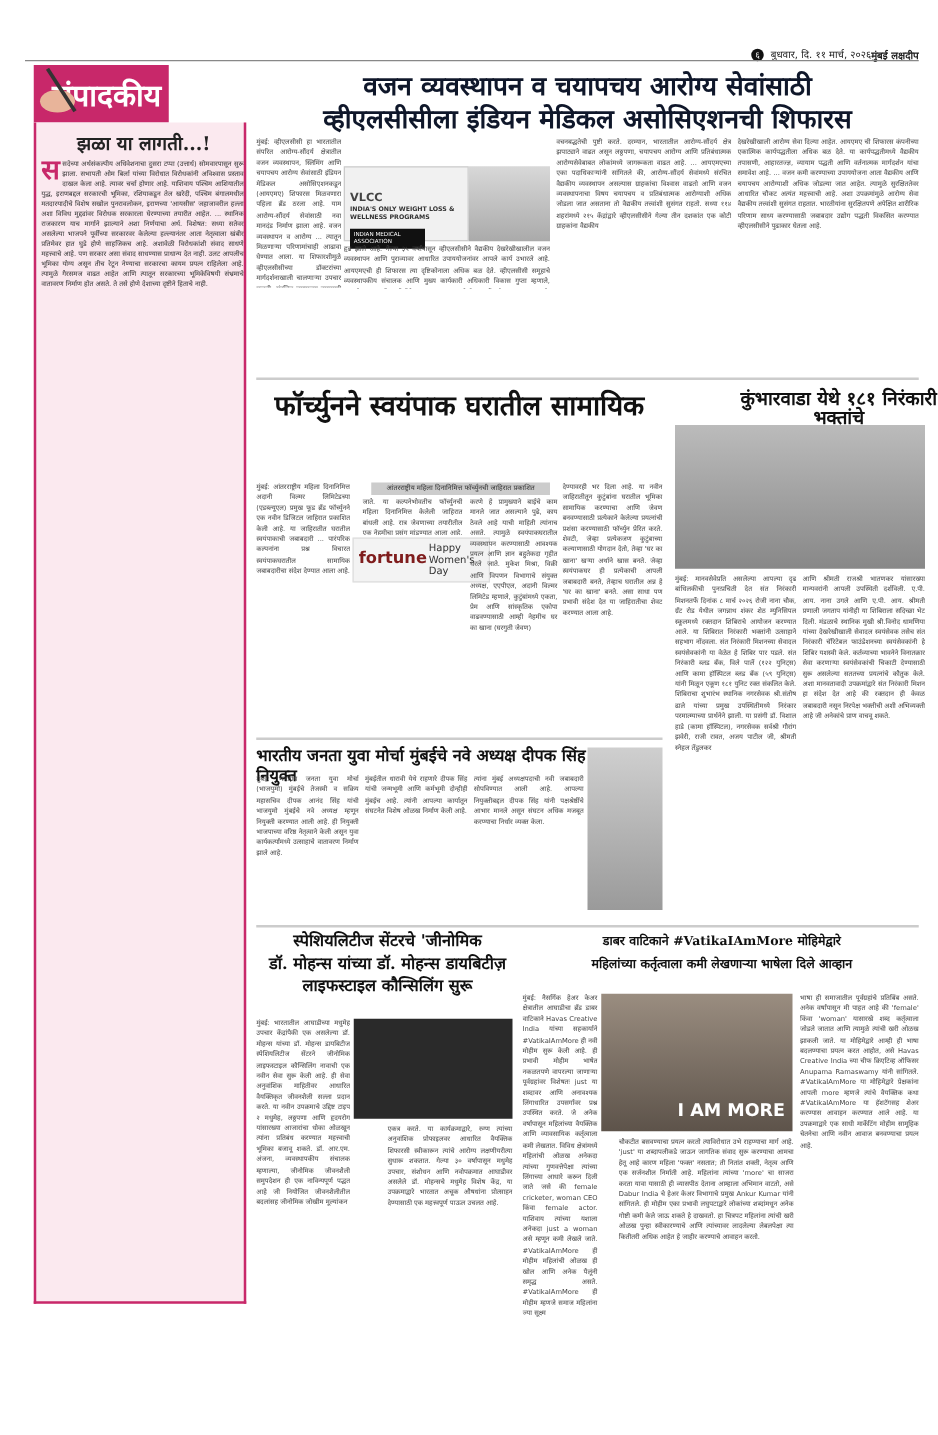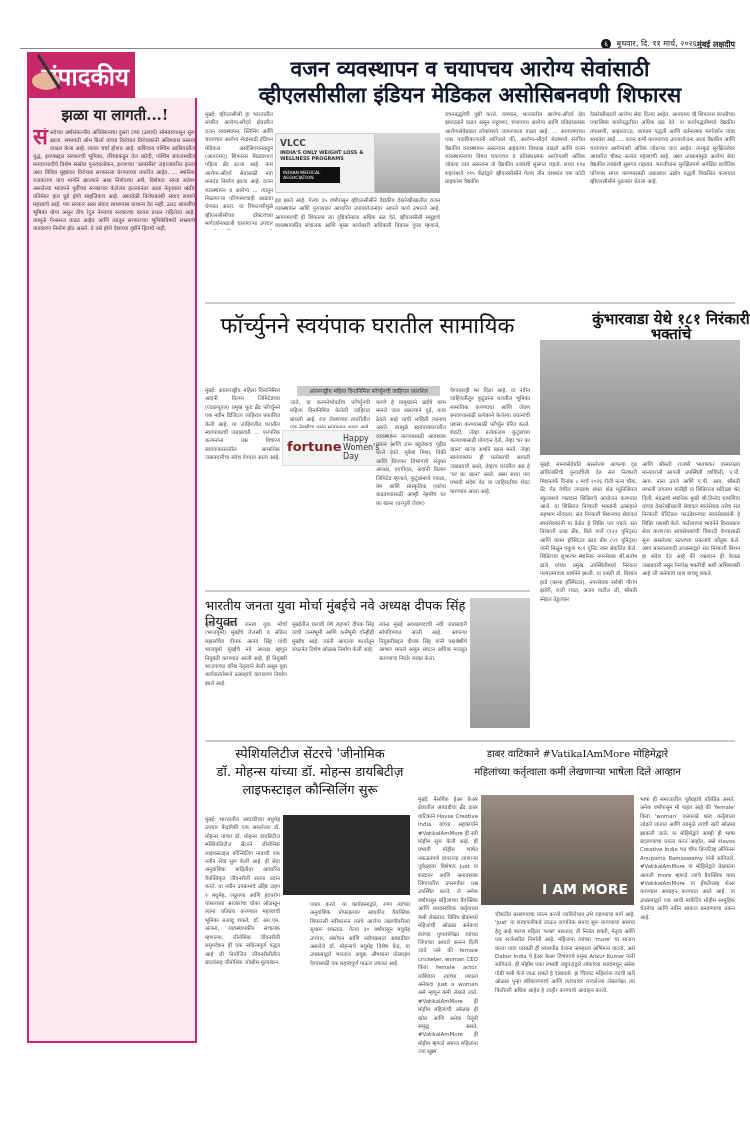--- a/index.html
+++ b/index.html
@@ -12,21 +12,21 @@
 .pen{left:30px;top:53px;width:40px;height:40px}
 .ed-box{left:27px;top:98px;width:170px;height:945px;border:2px solid #c8286a;border-top:none;background:#fbe9ef}
 .ed-title{left:35px;top:104px;width:160px;font-size:15px;font-weight:bold;text-align:center;font-family:"DejaVu Serif",serif}
 .ed-text{left:33px;top:128px;width:162px;height:910px;font-size:5.4px;line-height:8px;color:#333;text-align:justify;overflow:hidden}
 .dropcap{float:left;font-size:22px;line-height:18px;font-weight:bold;color:#c8286a;margin-right:2px}
 h1.main{left:205px;top:56px;width:530px;font-size:21px;line-height:26px;text-align:center;font-weight:bold;color:#0f172a;font-family:"DejaVu Serif",serif}
 .col{font-size:5.4px;line-height:8.4px;color:#444;text-align:justify;overflow:hidden}
 .vlcc{left:275px;top:133px;width:100px;height:60px;background:#f1f1f1;border:1px solid #ccc}
 .vlcc-doc{left:375px;top:133px;width:65px;height:60px;background:linear-gradient(#d8d8d8,#aaa)}
 .sep{height:2px;background:#ccc}
-h2{font-weight:normal;text-align:center;color:#111;font-family:"DejaVu Serif",serif}
+h2{font-weight:bold;text-align:center;color:#111;font-family:"DejaVu Serif",serif}
 .kicker{left:297px;top:386px;width:143px;height:10px;background:#ccc;font-size:5.5px;line-height:10px;text-align:center;color:#333}
 .fortune-ad{left:282px;top:430px;width:110px;height:36px;background:#f3f3f3;border:1px solid #ddd}
 .blood{left:540px;top:340px;width:200px;height:115px;background:linear-gradient(#bbb,#888)}
 .bjym{left:470px;top:598px;width:60px;height:130px;background:linear-gradient(#cfcfcf,#9a9a9a)}
 .mohan{left:283px;top:815px;width:127px;height:80px;background:#2a2a2a}
 .vatika{left:481px;top:795px;width:153px;height:110px;background:linear-gradient(#9a8d80,#5d534a)}
 .iam{position:absolute;right:6px;bottom:8px;color:#fff;font-weight:bold;font-size:14px}
 </style>
 </head>
 <body>
@@ -49,25 +49,25 @@
 </svg>
 <div class="abs ed-box"></div>
 <div class="abs ed-title">झळा या लागती...!</div>
 <div class="abs ed-text">
   <span class="dropcap">सं</span>
   <span>सदेच्या अर्थसंकल्पीय अधिवेशनाचा दुसरा टप्पा (उत्तार्ध) सोमवारपासून सुरू झाला. सभापती ओम बिर्ला यांच्या विरोधात विरोधकांनी अविश्वास प्रस्ताव दाखल केला आहे. त्यावर चर्चा होणार आहे. याशिवाय पश्चिम आशियातील युद्ध, इराणबद्दल सरकारची भूमिका, रशियाकडून तेल खरेदी, पश्चिम बंगालमधील मतदारयादीचे विशेष सखोल पुनरावलोकन, इराणच्या 'आयसीस' जहाजावरील हल्ला अशा विविध मुद्द्यांवर विरोधक सरकारला घेरण्याच्या तयारीत आहेत. ... स्थानिक राजकारण याच मार्गाने झाल्याने अशा निर्णयाचा अर्थ. विशेषत: सध्या सतेवर असलेल्या भाजपने पूर्वीच्या सरकारवर केलेल्या हल्ल्यानंतर आता नेतृत्वाला खंबीर प्रतिमेवर हात घुडे होणे साहजिकच आहे. अशावेळी विरोधकांशी संवाद साधणे महत्त्वाचे आहे. पण सरकार असा संवाद साधण्यास प्राधान्य देत नाही. उलट आपलीच भूमिका योग्य असून तीच रेटून नेण्याचा सरकारचा कायम प्रयत्न राहिलेला आहे. त्यामुळे गैरसमज वाढत आहेत आणि त्यातून सरकारच्या भूमिकेविषयी संभ्रमाचे वातावरण निर्माण होत असते. ते तसे होणे देशाच्या दृष्टीने हिताचे नाही.</span>
 </div>
 
 <h1 class="abs main">
   <div>वजन व्यवस्थापन व चयापचय आरोग्य सेवांसाठी</div>
-  <div>व्हीएलसीसीला इंडियन मेडिकल असोसिबनवणी शिफारस</div>
+  <div>व्हीएलसीसीला इंडियन मेडिकल असोसिएशनची शिफारस</div>
 </h1>
 <div class="abs col" style="left:205px;top:110px;width:68px;height:120px">मुंबई: व्हीएलसीसी हा भारतातील संपरित आरोग्य-सौंदर्य क्षेत्रातील वजन व्यवस्थापन, स्लिमिंग आणि चयापचय आरोग्य सेवांसाठी इंडियन मेडिकल असोसिएशनकडून (आयएमए) शिफारस मिळवणारा पहिला ब्रँड ठरला आहे. याम आरोग्य-सौंदर्य सेवांसाठी नवा मानदंड निर्माण झाला आहे. वजन व्यवस्थापन व आरोग्य ... त्यातून मिळणाऱ्या परिणामांचाही आढावा घेण्यात आला. या शिफारशीमुळे व्हीएलसीसीच्या डॉक्टरांच्या मार्गदर्शनाखाली चालणाऱ्या उपचार पद्धती, संरचित चयापचय तपासणी आणि विज्ञानाधारित कार्यक्रम रचनेला औपचारिक मान्यता मिळाली आहे. यामुळे प्रतिबंधात्मक आरोग्यसेवा आणि ग्राहक आरोग्यसेवा यांच्या संगमावर कंपनीचे स्थान अधिक</div>
 <div class="abs vlcc">
-  <div style="font-size:9px;font-weight:bold;padding:4px 4px 1px;color:#444">VLCC</div>
+  <div style="font-size:9px;font-weight:bold;padding:20px 4px 1px;color:#444">VLCC</div>
   <div style="font-size:5px;padding:0 4px;color:#333;font-weight:bold">INDIA'S ONLY WEIGHT LOSS &amp; WELLNESS PROGRAMS</div>
   <div style="margin:6px 4px;background:#111;color:#fff;font-size:4.5px;padding:3px;width:60px">INDIAN MEDICAL ASSOCIATION</div>
 </div>
 <div class="abs vlcc-doc"></div>
 <div class="abs col" style="left:275px;top:196px;width:165px;height:35px">हृढ झाले आहे. गेल्या ३५ वर्षांपासून व्हीएलसीसीने वैद्यकीय देखरेखीखालील वजन व्यवस्थापन आणि पुराव्यावर आधारित उपाययोजनांवर आपले कार्य उभारले आहे. आयएमएची ही शिफारस त्या दृष्टिकोनाला अधिक बळ देते. व्हीएलसीसी समूहाचे व्यवस्थापकीय संचालक आणि मुख्य कार्यकारी अधिकारी विकास गुप्ता म्हणाले, स्थापनेपासूनच व्हीएलसीसीने वजन व्यवस्थापनाकडे केवळ सौंदर्याचा भाग म्हणून नव्हे, तर वैद्यकीय आणि चयापचय विज्ञान म्हणून पाहिले आहे. ही शिफारस आमच्या उपचार पद्धतींची मजबुती आणि सुरक्षितता, वैज्ञानिक दृष्टिकोन तसेच मोजता येणाऱ्या परिणामांबाबतच्या आमच्या</div>
 <div class="abs col" style="left:445px;top:110px;width:140px;height:190px">वचनबद्धतेची पुष्टी करते. दरम्यान, भारतातील आरोग्य-सौंदर्य क्षेत्र झपाट्याने वाढत असून लठ्ठपणा, चयापचय आरोग्य आणि प्रतिबंधात्मक आरोग्यसेवेबाबत लोकांमध्ये जागरूकता वाढत आहे. ... आयएमएच्या एका पदाधिकाऱ्यांनी सांगितले की, आरोग्य-सौंदर्य सेवांमध्ये संरचित वैद्यकीय व्यवस्थापन असल्यास ग्राहकांचा विश्वास वाढतो आणि वजन व्यवस्थापनाचा विषय चयापचय व प्रतिबंधात्मक आरोग्याशी अधिक जोडला जात असताना तो वैद्यकीय तत्त्वांशी सुसंगत राहतो. सध्या ११४ शहरांमध्ये २१५ केंद्रांद्वारे व्हीएलसीसीने गेल्या तीन दशकांत एक कोटी ग्राहकांना वैद्यकीय</div>
 <div class="abs col" style="left:590px;top:110px;width:145px;height:190px">देखरेखीखाली आरोग्य सेवा दिल्या आहेत. आयएमए ची शिफारस कंपनीच्या एकात्मिक कार्यपद्धतीला अधिक बळ देते. या कार्यपद्धतीमध्ये वैद्यकीय तपासणी, आहारतज्ज्ञ, व्यायाम पद्धती आणि वर्तनात्मक मार्गदर्शन यांचा समावेश आहे. ... वजन कमी करण्याच्या उपाययोजना आता वैद्यकीय आणि चयापचय आरोग्याशी अधिक जोडल्या जात आहेत. त्यामुळे सुरक्षिततेवर आधारित चौकट अत्यंत महत्त्वाची आहे. अशा उपक्रमांमुळे आरोग्य सेवा वैद्यकीय तत्त्वांशी सुसंगत राहतात. भारतीयांना सुरक्षितपणे अपेक्षित शारीरिक परिणाम साध्य करण्यासाठी जबाबदार उद्योग पद्धती विकसित करण्यात व्हीएलसीसीने पुढाकार घेतला आहे.</div>
 <div class="abs col" style="left:205px;top:235px;width:230px;height:65px"></div>
 <div class="abs sep" style="left:205px;top:302px;width:530px"></div>
 

